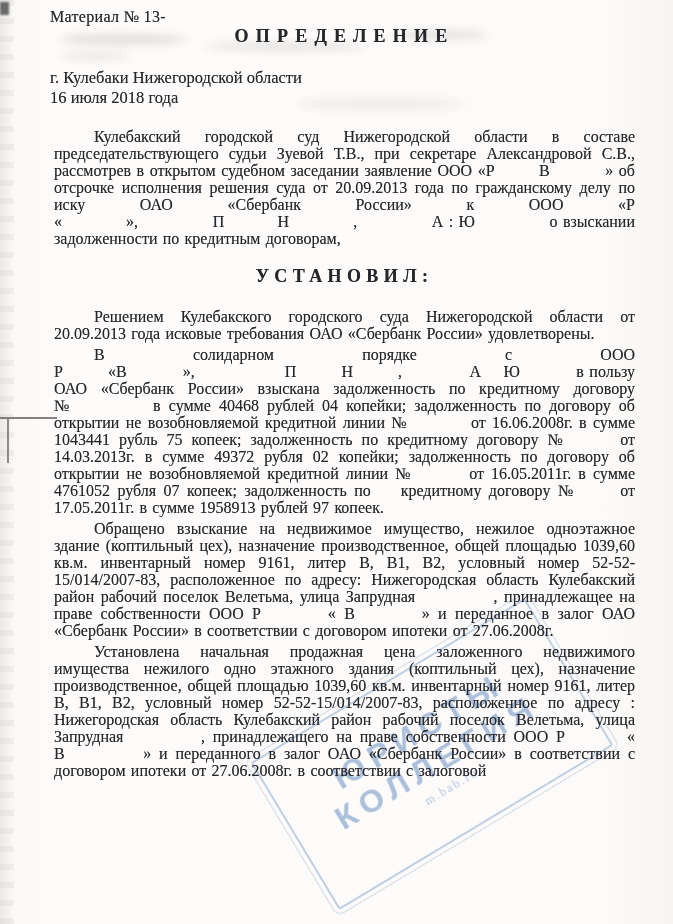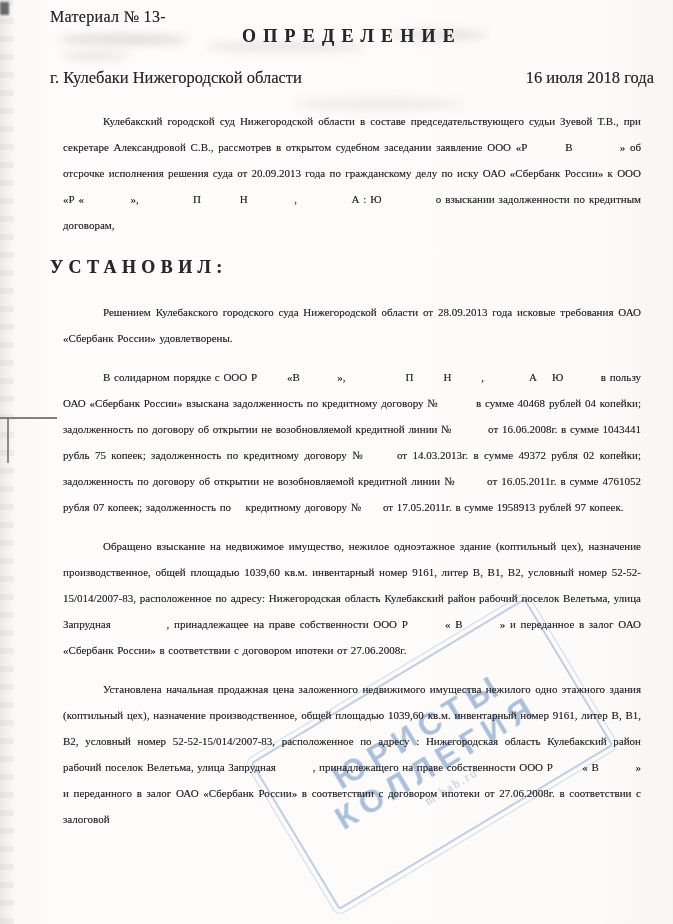--- a/index.html
+++ b/index.html
@@ -6,46 +6,47 @@
   body{
     width:673px;height:924px;overflow:hidden;position:relative;
     background:#f2f1ef;
     font-family:"Liberation Serif","DejaVu Serif",serif;
   }
   .page{
     position:absolute;inset:0;
     background:linear-gradient(90deg,#eceae7 0px,#faf9f7 14px,#fdfcfb 60px,#fcfbf9 600px,#f6f5f2 673px);
   }
   .content{
-    position:absolute;left:50px;right:19px;top:8px;
+    position:absolute;left:50px;right:34px;top:8px;
     color:#26262b;
   }
   .material{
     font-size:16px;letter-spacing:.02em;
     text-shadow:0 0 .4px rgba(38,38,43,.55);
   }
   .doc-title{
     text-align:center;font-weight:bold;font-size:18px;
     letter-spacing:.40em;
     text-shadow:0 0 .5px rgba(38,38,43,.6);
   }
   .dateline{
     display:flex;justify-content:space-between;align-items:baseline;
     margin-top:21px;font-size:16.5px;
     text-shadow:0 0 .4px rgba(38,38,43,.5);
+    flex-direction:column;
   }
   p.body{
-    margin:13px;font-size:11px;line-height:26px;
+    margin:4px;font-size:16px;line-height:17px;
     text-align:justify;text-indent:40px;
     text-shadow:0 0 .4px rgba(38,38,43,.5);
     word-spacing:.08em;
   }
   p.intro{margin-top:20px;}
   .section-heading{
-    text-align:left;font-weight:bold;font-size:18px;
+    text-align:center;font-weight:bold;font-size:18px;
     letter-spacing:.30em;margin:19px 0 21px 0;
     text-shadow:0 0 .5px rgba(38,38,43,.6);
   }
   
   .watermark{
     position:absolute;left:272px;top:668px;width:316px;height:168px;
     transform:rotate(-31deg);
     border:2px solid rgba(128,162,206,.50);
     outline:1px solid rgba(128,162,206,.38);
     outline-offset:4px;border-radius:3px;
@@ -111,19 +112,19 @@
 
     <div class="dateline">
       <span>г. Кулебаки Нижегородской области</span>
       <span>16 июля 2018 года</span>
     </div>
 
     <p class="body intro">Кулебакский городской суд Нижегородской области в составе председательствующего судьи  Зуевой Т.В., при секретаре Александровой С.В.,  рассмотрев в открытом судебном заседании  заявление ООО «Р&nbsp;&nbsp;&nbsp;&nbsp;&nbsp;&nbsp;&nbsp;&nbsp;В&nbsp;&nbsp;&nbsp;&nbsp;&nbsp;&nbsp;&nbsp;&nbsp;&nbsp;&nbsp;» об отсрочке  исполнения решения суда от 20.09.2013 года  по гражданскому делу по иску ОАО «Сбербанк России» к  ООО «Р «&nbsp;&nbsp;&nbsp;&nbsp;&nbsp;&nbsp;&nbsp;&nbsp;&nbsp;&nbsp;&nbsp;&nbsp;»,&nbsp;&nbsp;&nbsp;&nbsp;&nbsp;&nbsp;&nbsp;&nbsp;&nbsp;&nbsp;&nbsp;&nbsp;&nbsp;&nbsp;П&nbsp;&nbsp;&nbsp;&nbsp;&nbsp;&nbsp;&nbsp;&nbsp;&nbsp;&nbsp;Н&nbsp;&nbsp;&nbsp;&nbsp;&nbsp;&nbsp;&nbsp;&nbsp;&nbsp;&nbsp;&nbsp;&nbsp;,&nbsp;&nbsp;&nbsp;&nbsp;&nbsp;&nbsp;&nbsp;&nbsp;&nbsp;&nbsp;&nbsp;&nbsp;&nbsp;&nbsp;А&nbsp;:&nbsp;Ю&nbsp;&nbsp;&nbsp;&nbsp;&nbsp;&nbsp;&nbsp;&nbsp;&nbsp;&nbsp;&nbsp;&nbsp;&nbsp;&nbsp;о взыскании задолженности по  кредитным  договорам,</p>
 
     <div class="section-heading">УСТАНОВИЛ:</div>
 
-    <p class="body">Решением  Кулебакского  городского  суда  Нижегородской  области  от 28.09.2013  года  исковые  требования  ОАО  «Сбербанк  России» удовлетворены.</p>
+    <p class="body">Решением  Кулебакского  городского  суда  Нижегородской  области  от 20.09.2013  года  исковые  требования  ОАО  «Сбербанк  России» удовлетворены.</p>
     <p class="body">В солидарном порядке с ООО Р&nbsp;&nbsp;&nbsp;&nbsp;&nbsp;&nbsp;&nbsp;&nbsp;«В&nbsp;&nbsp;&nbsp;&nbsp;&nbsp;&nbsp;&nbsp;&nbsp;&nbsp;&nbsp;»,&nbsp;&nbsp;&nbsp;&nbsp;&nbsp;&nbsp;&nbsp;&nbsp;&nbsp;&nbsp;&nbsp;&nbsp;&nbsp;&nbsp;&nbsp;&nbsp;П&nbsp;&nbsp;&nbsp;&nbsp;&nbsp;&nbsp;&nbsp;&nbsp;Н&nbsp;&nbsp;&nbsp;&nbsp;&nbsp;&nbsp;&nbsp;&nbsp;,&nbsp;&nbsp;&nbsp;&nbsp;&nbsp;&nbsp;&nbsp;&nbsp;&nbsp;&nbsp;&nbsp;&nbsp;А&nbsp;&nbsp;&nbsp;&nbsp;Ю&nbsp;&nbsp;&nbsp;&nbsp;&nbsp;&nbsp;&nbsp;&nbsp;&nbsp;&nbsp;в пользу ОАО «Сбербанк России» взыскана задолженность по кредитному договору №&nbsp;&nbsp;&nbsp;&nbsp;&nbsp;&nbsp;&nbsp;&nbsp;&nbsp;&nbsp;в сумме  40468 рублей 04 копейки; задолженность по договору об открытии не возобновляемой кредитной линии №&nbsp;&nbsp;&nbsp;&nbsp;&nbsp;&nbsp;&nbsp;&nbsp;&nbsp;&nbsp;от 16.06.2008г. в сумме 1043441 рубль 75 копеек; задолженность по кредитному договору №&nbsp;&nbsp;&nbsp;&nbsp;&nbsp;&nbsp;от 14.03.2013г.  в сумме 49372 рубля 02 копейки; задолженность по договору об открытии не возобновляемой кредитной линии №&nbsp;&nbsp;&nbsp;&nbsp;&nbsp;&nbsp;&nbsp;&nbsp;от 16.05.2011г.  в сумме 4761052 рубля 07 копеек; задолженность  по&nbsp;&nbsp;&nbsp;&nbsp;кредитному договору №&nbsp;&nbsp;&nbsp;&nbsp;&nbsp;&nbsp;от 17.05.2011г.  в сумме 1958913  рублей 97 копеек.</p>
     <p class="body">Обращено взыскание на недвижимое имущество, нежилое одноэтажное здание (коптильный цех), назначение производственное, общей площадью 1039,60 кв.м. инвентарный номер 9161, литер В, В1, В2, условный номер 52-52-15/014/2007-83, расположенное по адресу: Нижегородская область Кулебакский район рабочий поселок Велетьма, улица Запрудная&nbsp;&nbsp;&nbsp;&nbsp;&nbsp;&nbsp;&nbsp;&nbsp;&nbsp;&nbsp;&nbsp;&nbsp;, принадлежащее на праве собственности ООО Р&nbsp;&nbsp;&nbsp;&nbsp;&nbsp;&nbsp;&nbsp;&nbsp;« В&nbsp;&nbsp;&nbsp;&nbsp;&nbsp;&nbsp;&nbsp;&nbsp;» и переданное в залог ОАО «Сбербанк России» в соответствии с договором ипотеки от 27.06.2008г.</p>
     <p class="body">Установлена начальная продажная цена заложенного недвижимого имущества нежилого одно этажного здания (коптильный цех), назначение производственное, общей площадью 1039,60 кв.м. инвентарный номер 9161, литер В, В1, В2, условный номер 52-52-15/014/2007-83, расположенное по адресу : Нижегородская область Кулебакский район рабочий поселок Велетьма, улица Запрудная&nbsp;&nbsp;&nbsp;&nbsp;&nbsp;&nbsp;&nbsp;&nbsp;&nbsp;&nbsp;, принадлежащего на праве собственности ООО Р&nbsp;&nbsp;&nbsp;&nbsp;&nbsp;&nbsp;&nbsp;&nbsp;« В&nbsp;&nbsp;&nbsp;&nbsp;&nbsp;&nbsp;&nbsp;&nbsp;&nbsp;&nbsp;» и переданного в залог ОАО «Сбербанк России» в соответствии с договором ипотеки от 27.06.2008г. в соответствии с залоговой</p>
   </div>
 
 </div>
 
 </body></html>

